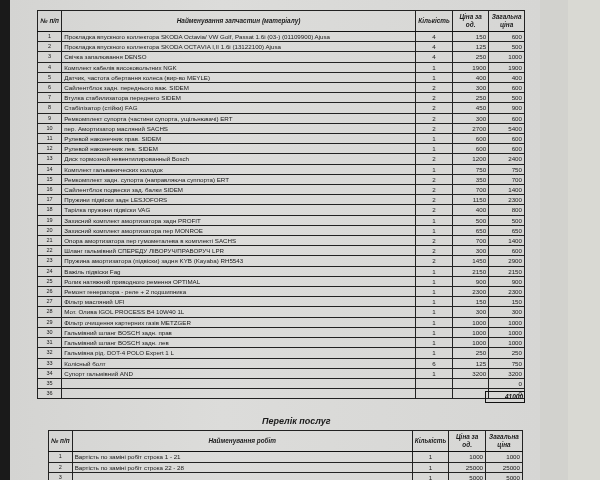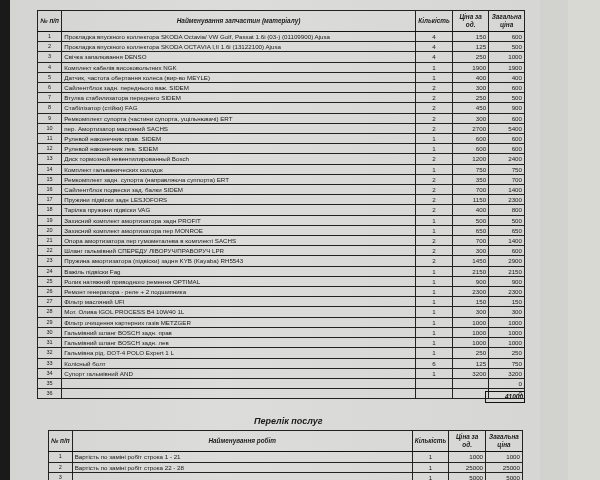--- a/index.html
+++ b/index.html
@@ -26,21 +26,21 @@
   .parts td.p { width:30px; text-align:right; border-left:1.5px solid #111; }
   .parts td.t { width:30px; text-align:right; border-left:1.5px solid #111; }
   .parts tr.row td { height:9.2px; }
   .parts tr.head th { height:20px; border-bottom:1.5px solid #111; }
   .total-box {
     position:absolute; left:485px; top:391px; width:37px; height:10px;
     border:1.5px solid #111; font-size:6.5px; font-weight:bold; font-style:italic;
     text-align:right; padding-right:1px; line-height:10px; color:#111;
   }
   .services-title {
-    position:absolute; left:254px; top:416px; font-size:9px; font-weight:bold; font-style:italic; color:#1a1a1a;
+    position:absolute; left:262px; top:416px; font-size:9px; font-weight:bold; font-style:italic; color:#1a1a1a;
   }
   .services { left:48px; top:430px; width:475px; border:1.5px solid #111; }
   .services td.n { width:14px; text-align:center; font-size:5.5px; }
   .services td.name { width:340px; border-left:1.5px solid #111; }
   .services td.q { width:24px; text-align:center; border-left:1.5px solid #111; }
   .services td.p { width:32px; text-align:right; border-left:1.5px solid #111; }
   .services td.t { width:32px; text-align:right; border-left:1.5px solid #111; }
   .services tr.head th { height:20px; border-bottom:1.5px solid #111; }
   .services tr.row td { height:9.5px; }
 </style>

